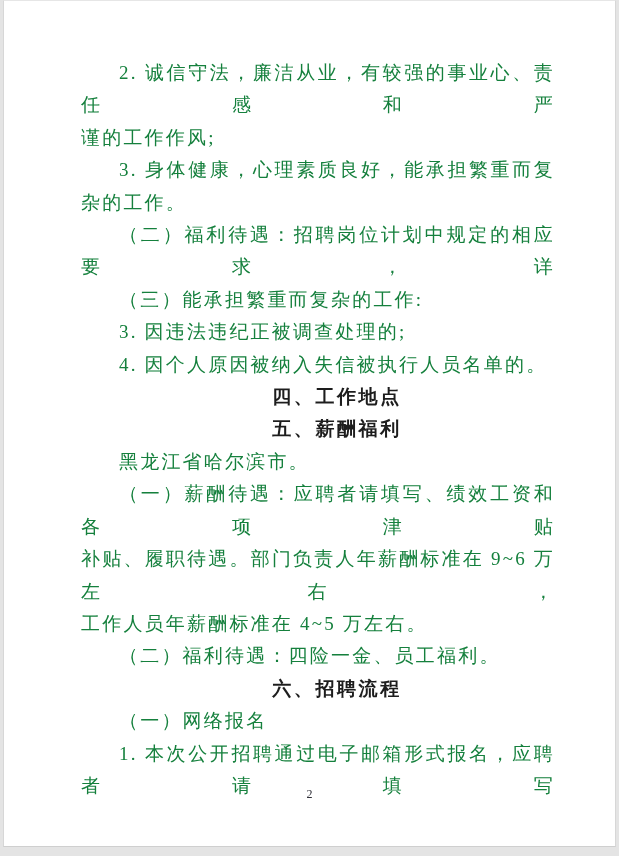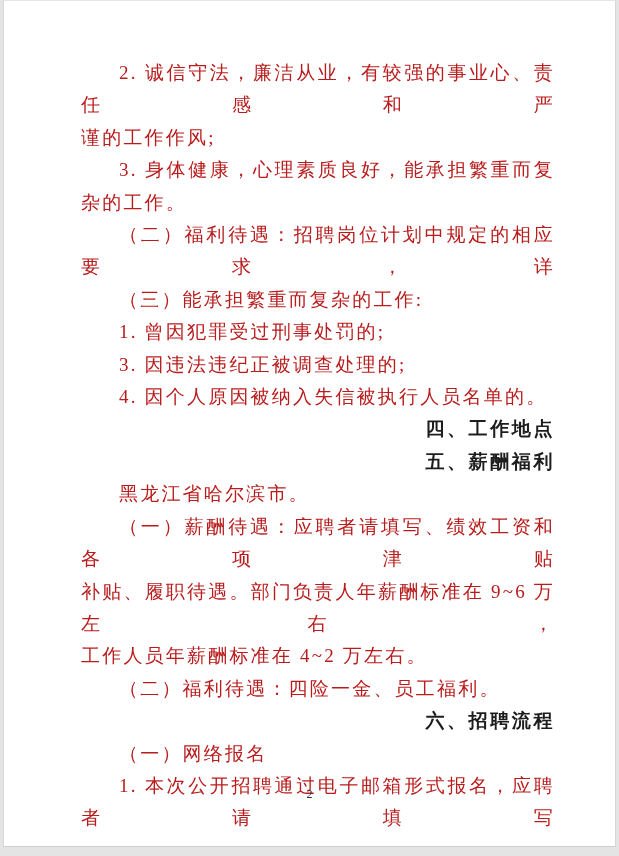--- a/index.html
+++ b/index.html
@@ -34,32 +34,32 @@
     position: absolute;
     left: 77px;
     top: 56px;
     width: 474px;
   }
   .block { margin: 0; padding: 0; }
   .line {
     font-size: 19px;
     line-height: 32.4px;
     letter-spacing: 2.2px;
-    color: #b91c1c;
+    color: #15803d;
     text-align: justify;
     white-space: normal;
   }
   .line.fill { text-align-last: justify; }
   .line.indent { text-indent: 2em; }
   .heading .line {
     font-family: "Liberation Sans", "DejaVu Sans", sans-serif;
     font-weight: 700;
     color: #1d1d1d;
     letter-spacing: 2.6px;
-    text-align: right;
+    text-align: center;
   }
   .page-number {
     position: absolute;
     left: 0;
     top: 786px;
     width: 100%;
     text-align: center;
     font-size: 12px;
     color: #2e2e36;
     font-family: "Liberation Serif", "DejaVu Serif", serif;
@@ -78,41 +78,38 @@
         <div class="block para">
           <div class="line indent">3. 身体健康，心理素质良好，能承担繁重而复杂的工作。</div>
         </div>
         <div class="block para">
           <div class="line indent fill">（二）福利待遇：招聘岗位计划中规定的相应要求，详</div>
         </div>
         <div class="block para">
           <div class="line indent">（三）能承担繁重而复杂的工作:</div>
         </div>
         <div class="block para">
-          <div class="line indent">1. 曾因犯罪受过刑事处罚的;</div>
-        </div>
-        <div class="block para">
           <div class="line indent">3. 因违法违纪正被调查处理的;</div>
         </div>
         <div class="block para">
           <div class="line indent">4. 因个人原因被纳入失信被执行人员名单的。</div>
         </div>
         <div class="block heading">
           <div class="line indent">四、工作地点</div>
         </div>
         <div class="block heading">
           <div class="line indent">五、薪酬福利</div>
         </div>
         <div class="block para">
           <div class="line indent">黑龙江省哈尔滨市。</div>
         </div>
         <div class="block para">
           <div class="line indent fill">（一）薪酬待遇：应聘者请填写、绩效工资和各项津贴</div>
           <div class="line fill">补贴、履职待遇。部门负责人年薪酬标准在 9~6 万左右，</div>
-          <div class="line">工作人员年薪酬标准在 4~2 万左右。</div>
+          <div class="line">工作人员年薪酬标准在 4~5 万左右。</div>
         </div>
         <div class="block para">
           <div class="line indent">（二）福利待遇：四险一金、员工福利。</div>
         </div>
         <div class="block heading">
           <div class="line indent">六、招聘流程</div>
         </div>
         <div class="block para">
           <div class="line indent">（一）网络报名</div>
         </div>

